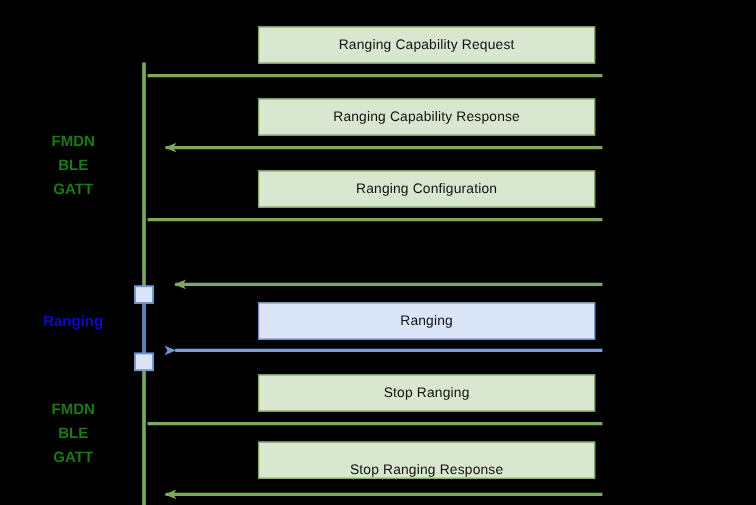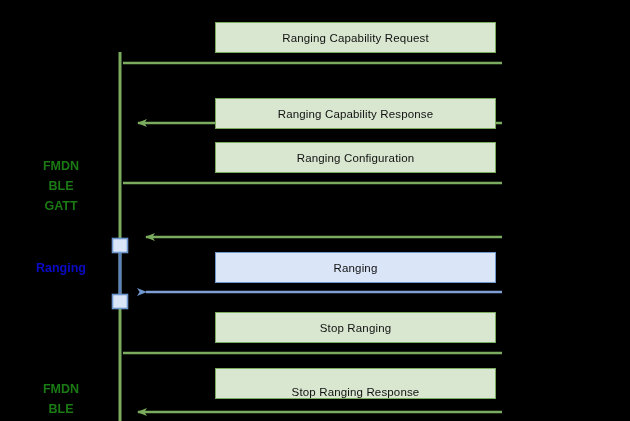--- a/index.html
+++ b/index.html
@@ -43,21 +43,21 @@
     border: 1px solid #6f96cd;
   }
   .side-label {
     position: absolute;
     text-align: center;
     font-size: 12.5px;
     font-weight: bold;
     line-height: 20px;
     white-space: pre-line;
   }
-  .side-label.green-label { color: #1a7a14; margin-top: 48px; }
+  .side-label.green-label { color: #1a7a14; }
   .side-label.blue-label  { color: #0a0ac8; }
 </style>
 </head>
 <body>
 
 <div id="diagram">
 
   <svg id="canvas" xmlns="http://www.w3.org/2000/svg" viewBox="0 0 630 421">
     <defs>
       <marker id="arrow-green-right" markerWidth="10" markerHeight="10" refX="9" refY="4" orient="auto" markerUnits="userSpaceOnUse">
@@ -102,21 +102,21 @@
       <rect x="112.5" y="294.5" width="15" height="14" fill="#dae5f8" stroke="#6f96cd" stroke-width="1.6"></rect>
       <rect x="588.5" y="238.5" width="15" height="14" fill="#dae5f8" stroke="#6f96cd" stroke-width="1.6"></rect>
       <rect x="588.5" y="294.5" width="15" height="14" fill="#dae5f8" stroke="#6f96cd" stroke-width="1.6"></rect>
     </g>
   </svg>
 
   <div class="msg-box green" style="left:215px; top:22px; width:281px; height:31px;">
     <span>Ranging Capability Request</span>
   </div>
 
-  <div class="msg-box green" style="left:215px; top:98px; width:281px; height:31px;">
+  <div class="msg-box green" style="left:215px; top:82px; width:281px; height:31px;">
     <span>Ranging Capability Response</span>
   </div>
 
   <div class="msg-box green" style="left:215px; top:142px; width:281px; height:31px;">
     <span>Ranging Configuration</span>
   </div>
 
 
   <div class="msg-box blue" style="left:215px; top:252px; width:281px; height:31px;">
     <span>Ranging</span>

